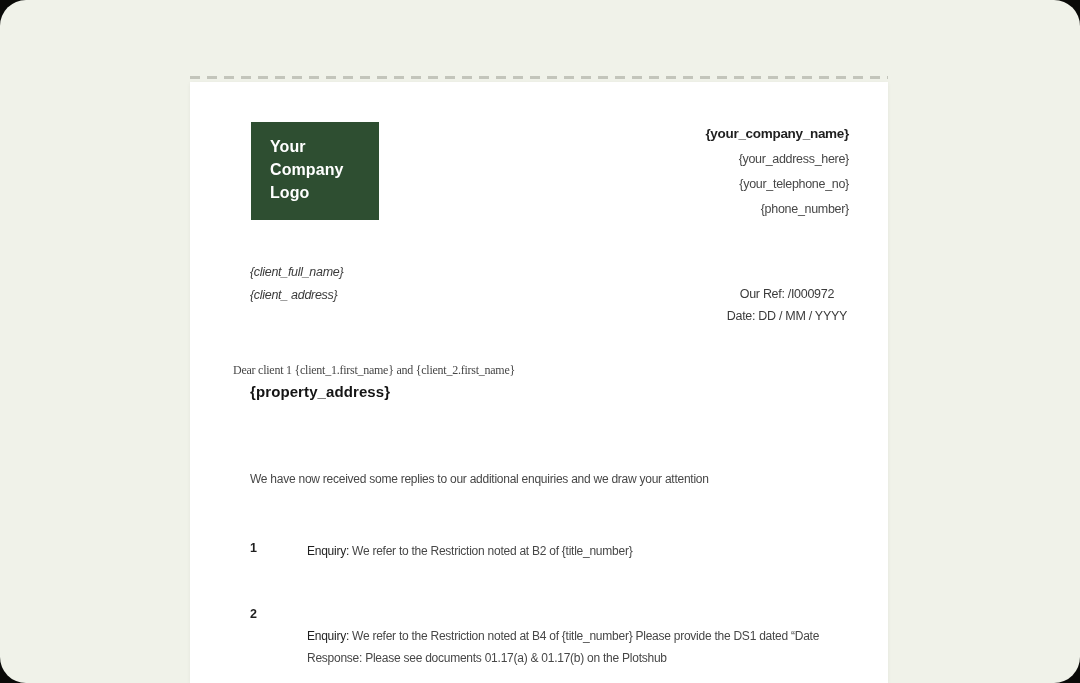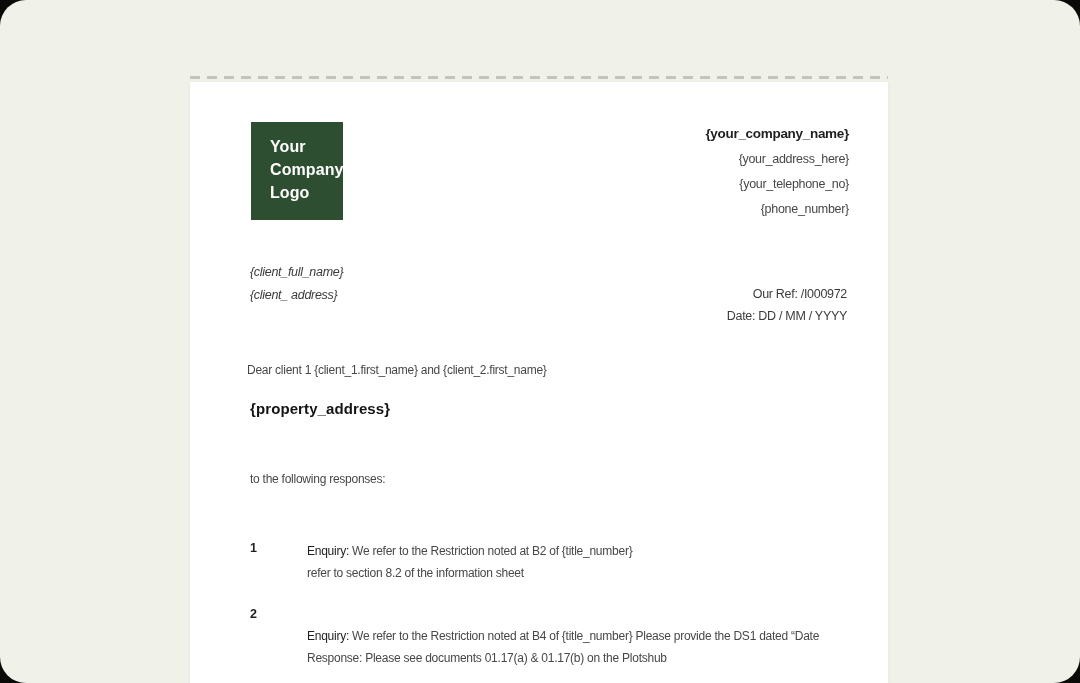--- a/index.html
+++ b/index.html
@@ -32,46 +32,46 @@
   .page{
     position:absolute;left:190px;top:82px;width:698px;height:601px;
     background:var(--page-bg);
     box-shadow:0 1px 4px rgba(0,0,0,0.05);
   }
   .page > div{position:absolute;}
   .nowrap{white-space:nowrap;}
   .strong{font-weight:400;color:var(--strong-text);}
 
   .logo{
-    left:61px;top:40px;width:92px;height:98px;
+    left:61px;top:40px;width:128px;height:98px;
     background:var(--logo-bg);color:var(--logo-text);
     padding:13px 10px 0 19px;
     font-size:16px;font-weight:600;line-height:23px;letter-spacing:0.1px;
   }
   .company-block{
     right:39px;top:44px;text-align:right;
     font-size:12.5px;letter-spacing:-0.3px;
   }
   .company-block .company-name{
     font-size:13.5px;font-weight:700;color:var(--strong-text);
     margin-bottom:9px;line-height:16px;
   }
   .company-block .hline{margin-bottom:9px;line-height:16px;}
   .client-block{
     left:60px;top:179px;font-size:12.5px;line-height:23px;letter-spacing:-0.3px;color:#3b3b3b;font-style:italic;
   }
   .ref-block{
-    right:41px;top:201px;text-align:right;
+    right:41px;top:201px;text-align:center;
     font-size:12.5px;line-height:22px;letter-spacing:-0.3px;color:#3b3b3b;
   }
   .salutation{
-    left:57px;top:281px;font-size:12px;letter-spacing:-0.25px;
+    left:43px;top:281px;font-size:12px;letter-spacing:-0.25px;font-family:Liberation Serif, serif;
   }
   .property{
-    left:60px;top:318px;font-size:15px;font-weight:700;color:#141414;letter-spacing:0.1px;
+    left:60px;top:301px;font-size:15px;font-weight:700;color:#141414;letter-spacing:0.1px;
   }
   .intro{
     left:60px;top:387px;font-size:12px;line-height:20px;letter-spacing:-0.25px;
   }
   .item{
     left:60px;display:flex;font-size:12px;letter-spacing:-0.25px;
   }
   .item .num{
     width:57px;flex:0 0 57px;font-weight:700;font-size:12.5px;color:var(--strong-text);
   }
@@ -111,30 +111,29 @@
     <div class="ref-block">
       <div class="nowrap">Our Ref: /I000972</div>
       <div class="nowrap">Date: DD / MM / YYYY</div>
     </div>
 
     <div class="salutation nowrap">Dear client 1 {client_1.first_name} and {client_2.first_name}</div>
 
     <div class="property nowrap">{property_address}</div>
 
     <div class="intro">
-      <div class="nowrap">to the following responses:</div>
+      <div class="nowrap">We have now received some replies to our additional enquiries and we draw your attention</div>
     </div>
 
     <div class="item item-1">
       <div class="num">1</div>
       <div class="itext">
         <div class="iline">
           <span class="strong label">Enquiry:</span><span>We refer to the Restriction noted at B2 of {title_number}</span>
         </div>
-        <div class="iline">refer to section 8.2 of the information sheet</div>
       </div>
     </div>
 
     <div class="item item-2">
       <div class="num">2</div>
       <div class="itext">
         <div class="iline">
           <span class="strong label">Enquiry:</span><span>We refer to the Restriction noted at B4 of {title_number} Please provide the DS1 dated “Date</span>
         </div>
         <div class="iline">Response: Please see documents 01.17(a) &amp; 01.17(b) on the Plotshub</div>

